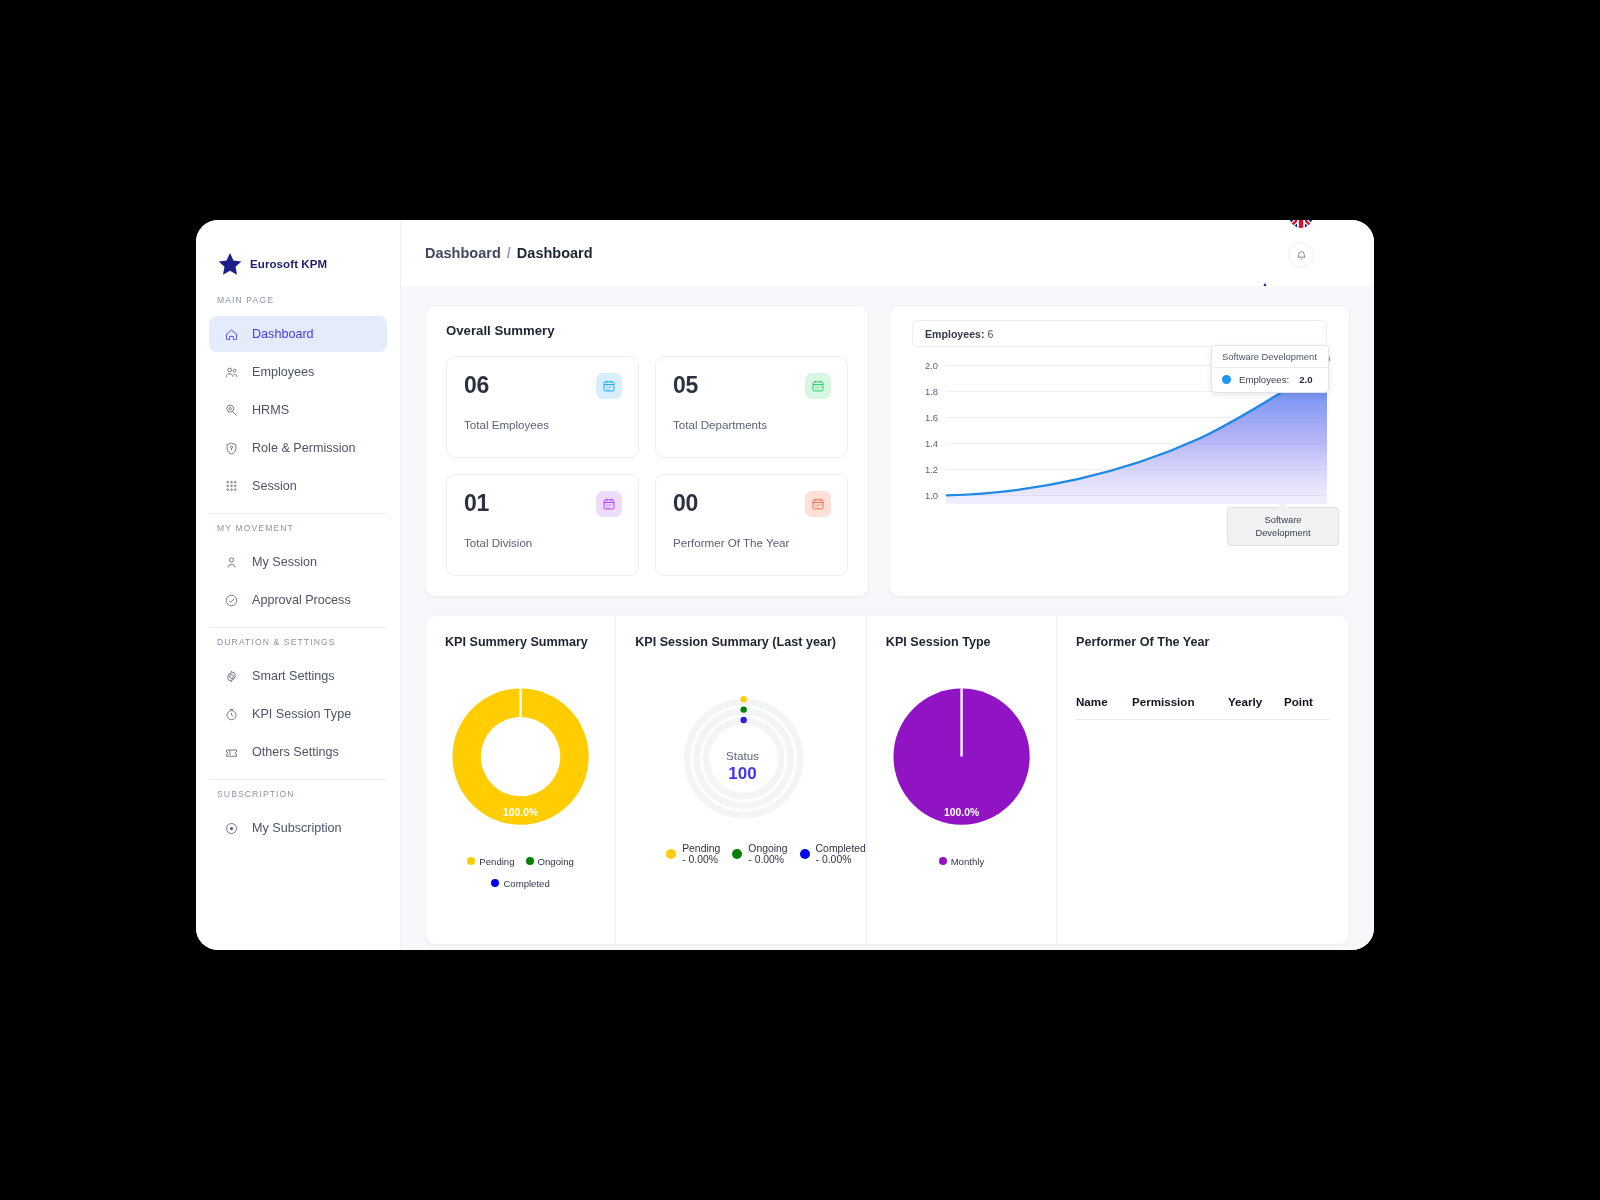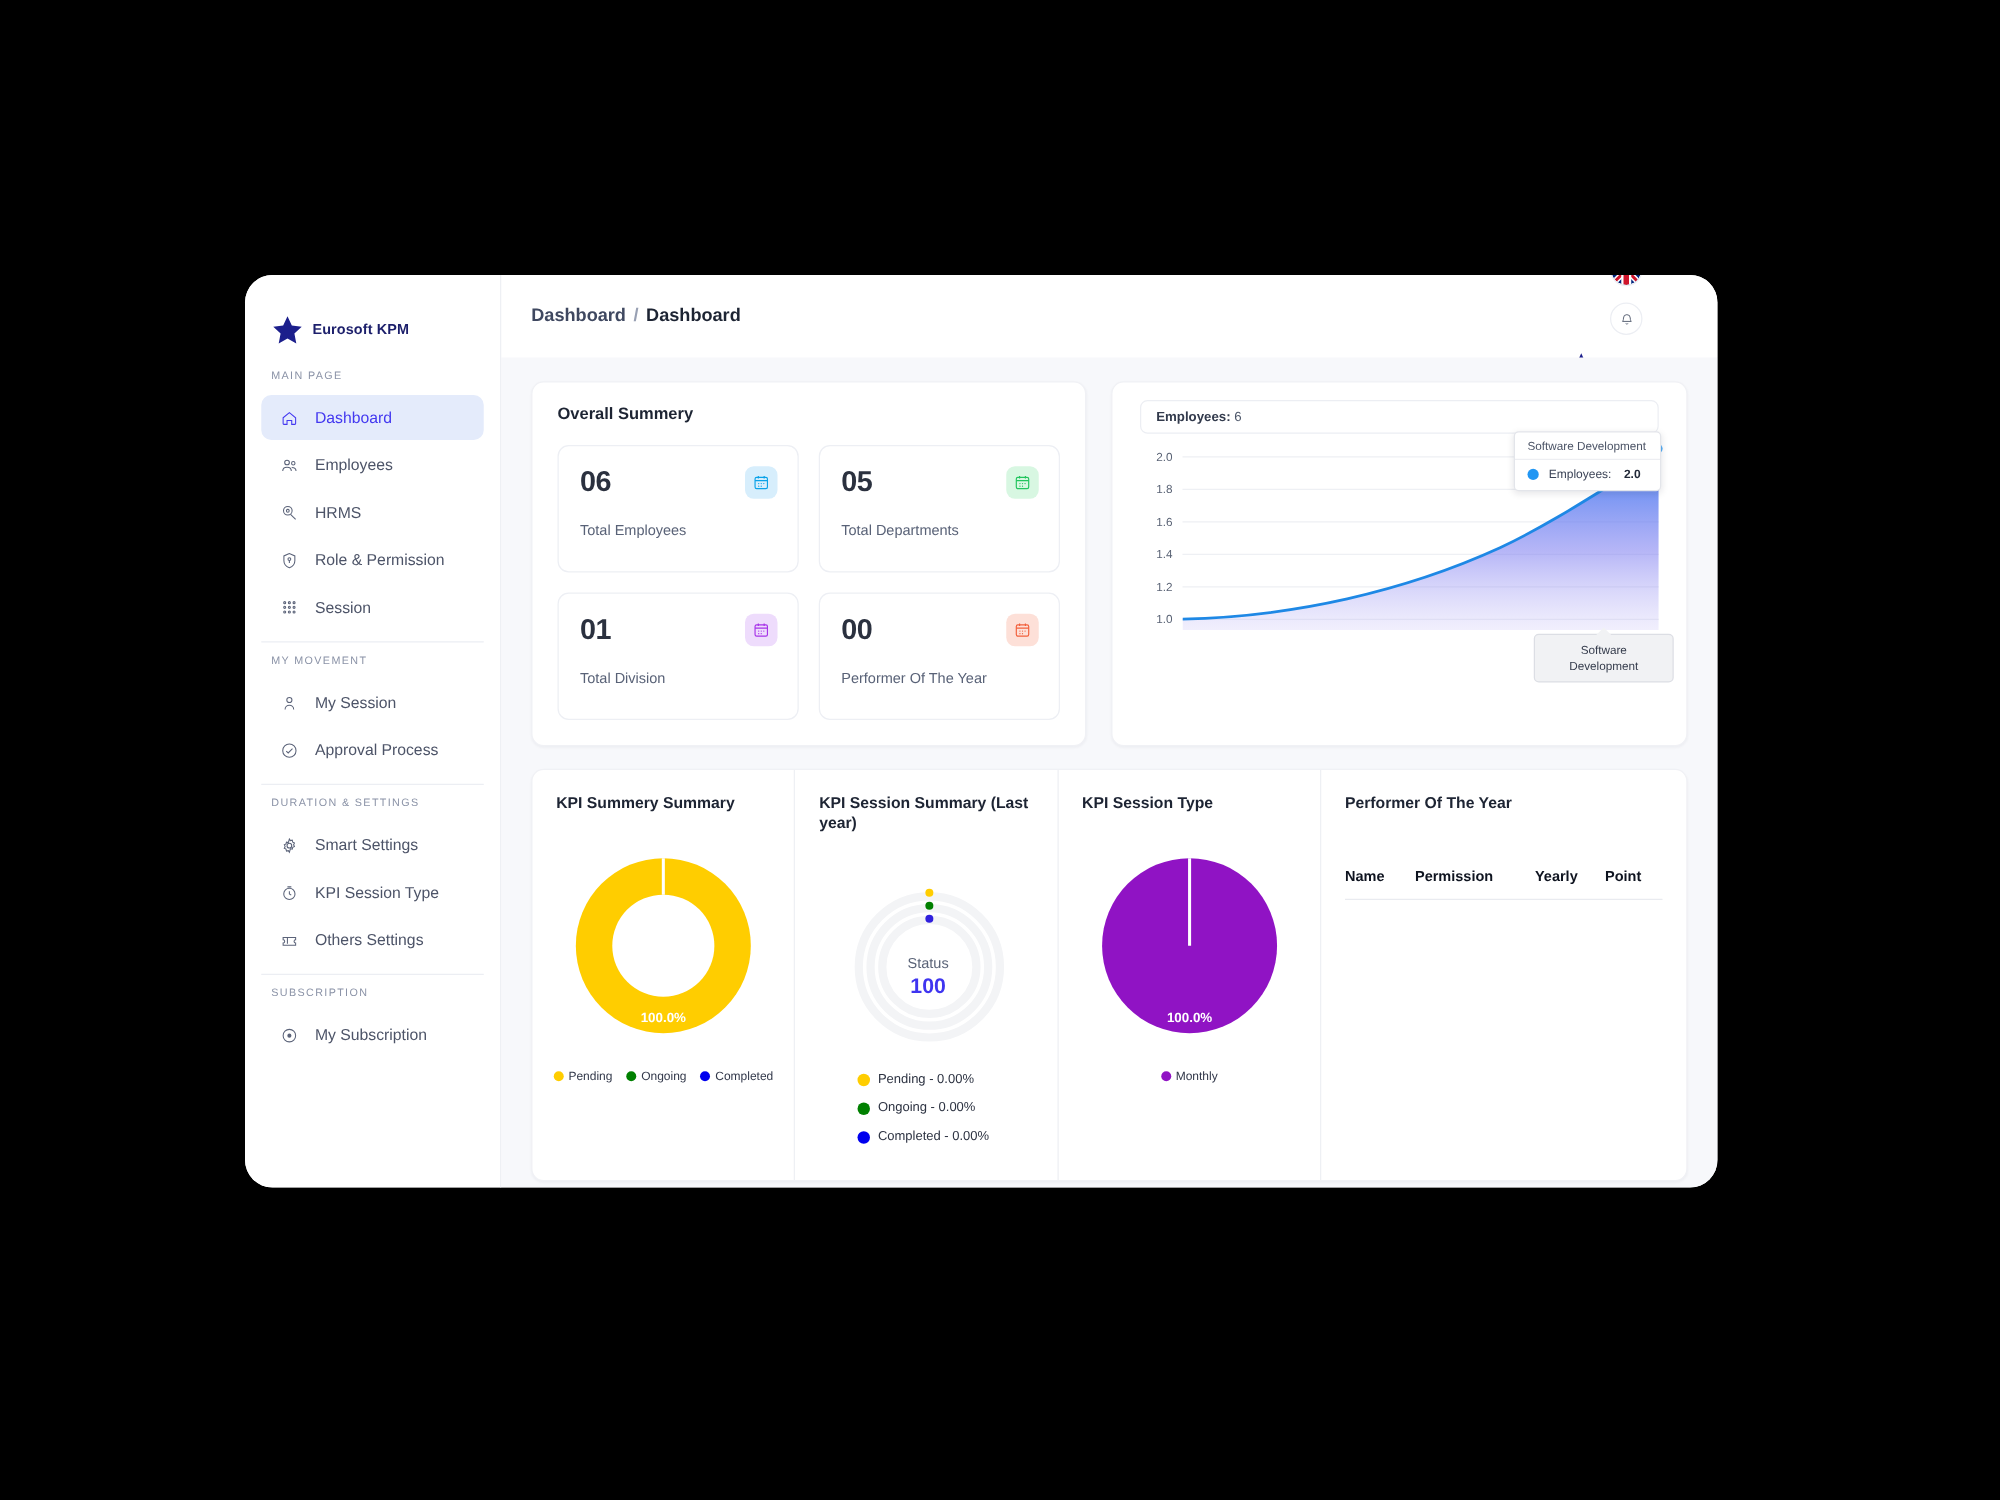--- a/index.html
+++ b/index.html
@@ -183,21 +183,21 @@
     font-size: 12.6px; font-weight: bold; color: #1d2433;
     padding: 19px 18px 0 19px; line-height: 1.25;
   }
   .donut-wrap { position: relative; width: 100%; height: 175px; margin-top: 20px; }
   .legend-row {
     display: flex; justify-content: center; gap: 11px; flex-wrap: wrap;
     padding: 0 10px; margin-top: 10px;
   }
   .legend-item { display: flex; align-items: center; gap: 4px; font-size: 9.6px; color: #32384a; }
   .legend-dot { width: 8px; height: 8px; border-radius: 50%; flex: 0 0 8px; }
-  .legend-col { display: flex; flex-direction: column; gap: 12px; padding-left: 50px; margin-top: 12px; }
+  .legend-col { display: flex; gap: 12px; padding-left: 50px; margin-top: 12px; }
   .legend-col .legend-item { font-size: 10.4px; color: #2d3342; gap: 6px; }
   .legend-col .legend-dot { width: 10px; height: 10px; flex: 0 0 10px; }
 
   .status-center { position: absolute; left: 0; right: 0; top: 50%; transform: translateY(-42%); text-align: center; }
   .status-label { font-size: 11.6px; color: #5b6478; }
   .status-value { font-size: 17px; font-weight: bold; color: #3f35f0; margin-top: 2px; }
 
   
   .perf-table { margin: 44px 19px 0 19px; }
   .perf-head {

